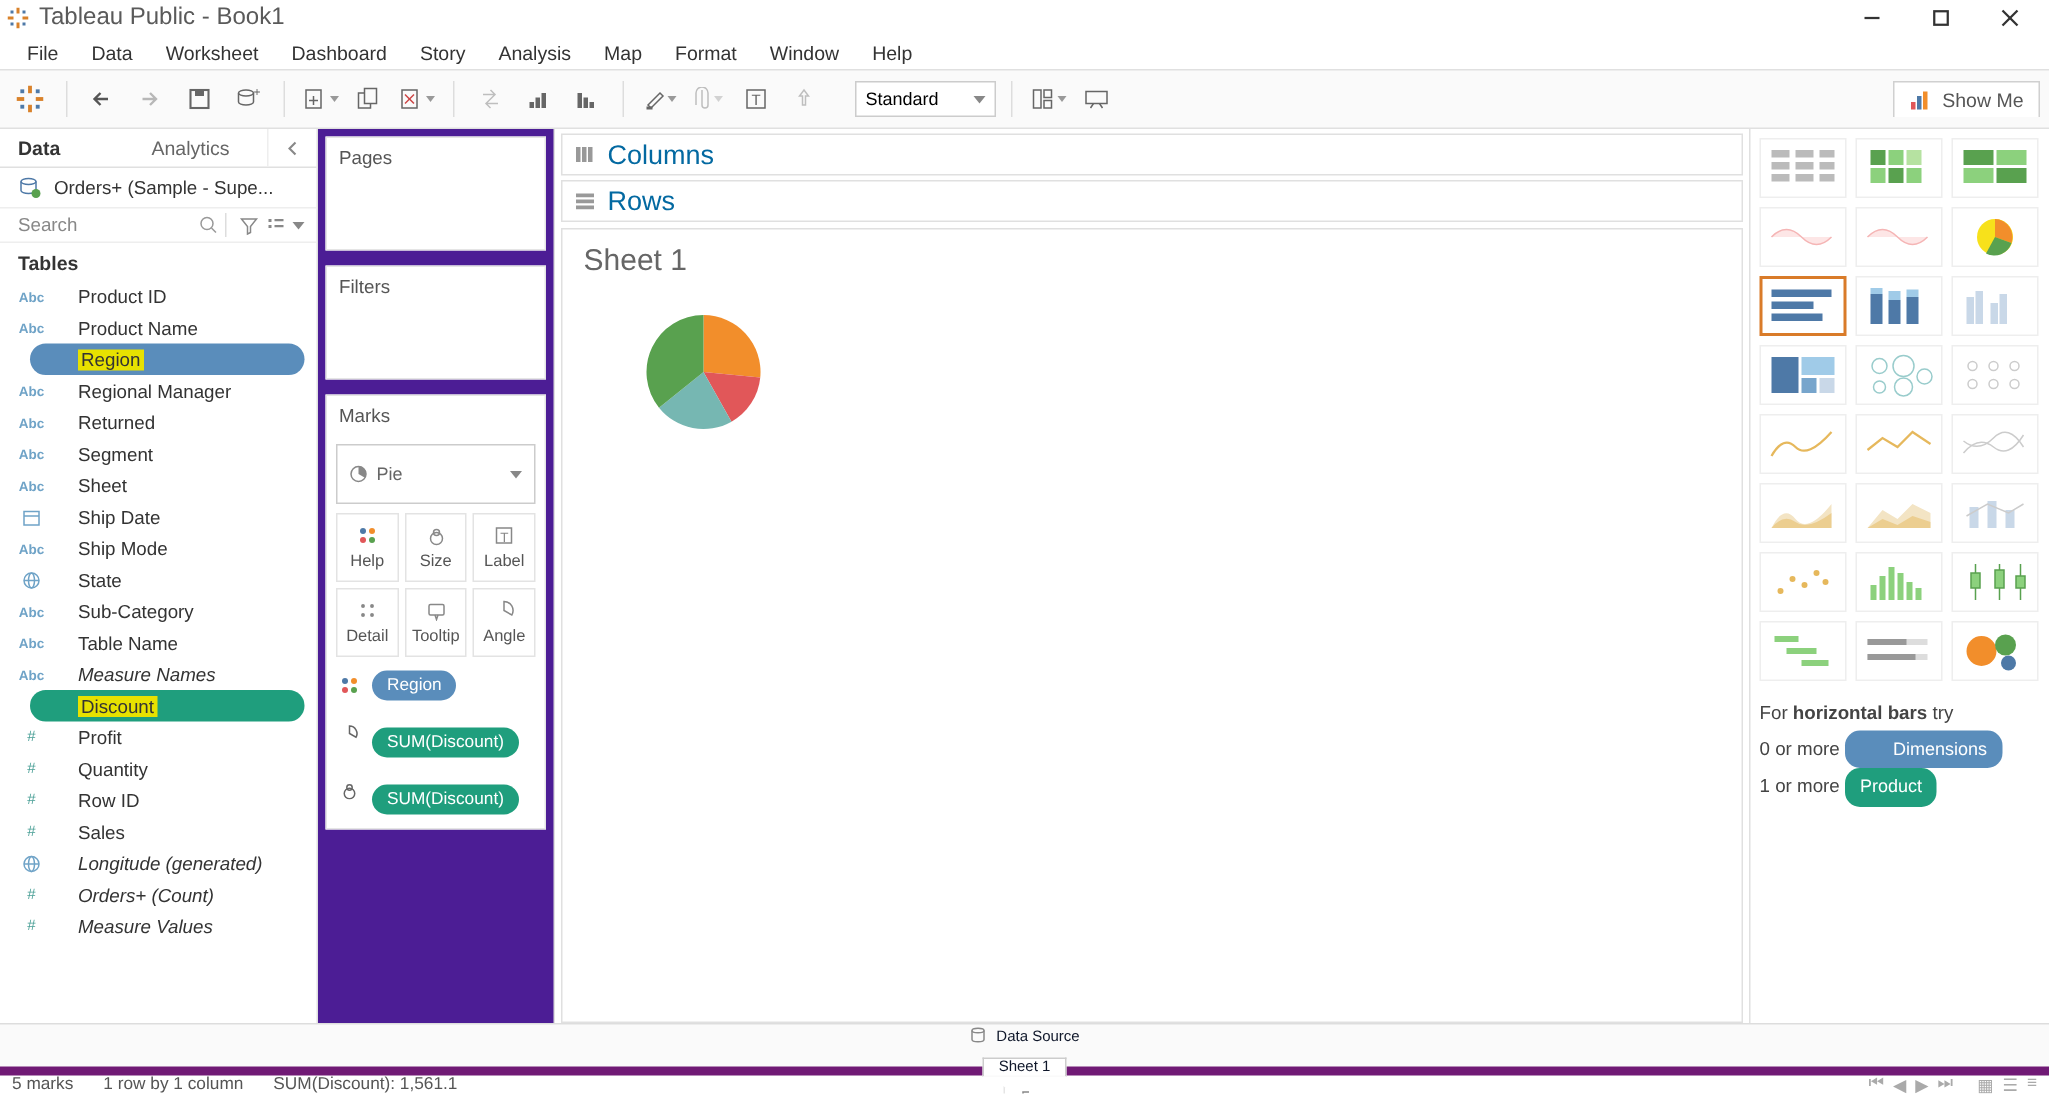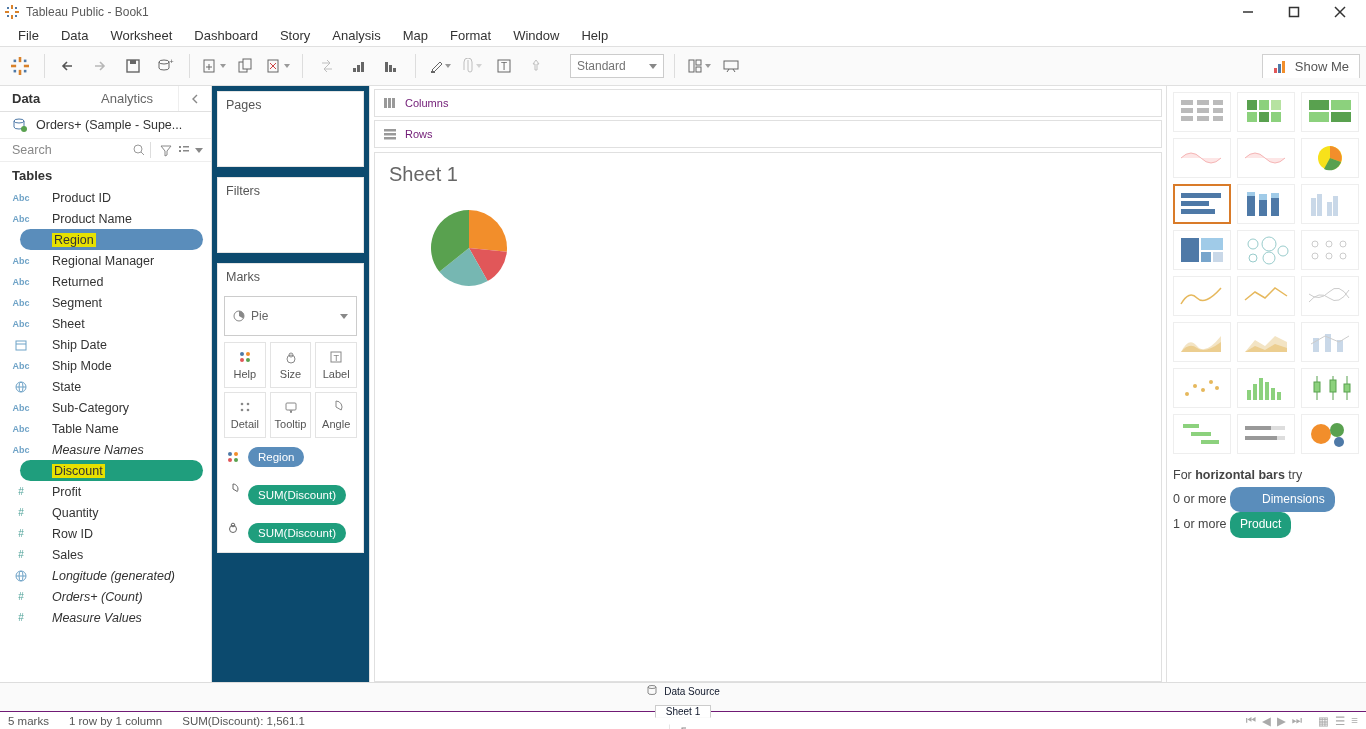--- a/index.html
+++ b/index.html
@@ -1,34 +1,34 @@
 <!DOCTYPE html>
 <html><head>
 <meta charset="utf-8">
 <style>
 * { box-sizing: border-box; margin: 0; padding: 0; font-family: "Segoe UI", Arial, sans-serif; }
 body { width: 1366px; height: 729px; background: #fff; overflow: hidden; font-size: 12px; color: #333; }
 
 
 .titlebar { height: 24px; padding: 0 4px; display: flex; align-items: center; justify-content: space-between; }
-.titlebar-left { display: flex; align-items: center; gap: 6px; font-size: 12px; color: #5a5a5a; }
+.titlebar-left { display: flex; align-items: center; gap: 6px; font-size: 16px; color: #5a5a5a; }
 .titlebar-right { display: flex; align-items: center; gap: 18px; padding-right: 8px; }
 .win-btn { width: 28px; height: 20px; display: flex; align-items: center; justify-content: center; }
 .tableau-logo { width: 16px; height: 16px; display: flex; align-items: center; justify-content: center; color: #1f77b4; }
 
 
 .menubar { height: 22px; display: flex; align-items: center; padding: 0 8px; gap: 2px; border-bottom: 0; font-size: 13px; }
 .menubar span { padding: 2px 10px; }
 
 
 .toolbar { height: 40px; display: flex; align-items: center; border-top: 1px solid #e0e0e0; border-bottom: 1px solid #e0e0e0; background: #fafafa; padding: 0 6px; gap: 4px; }
 .toolbar .sep { width: 1px; height: 24px; background: #ddd; margin: 0 6px; }
 .tool-btn { width: 28px; height: 28px; display: flex; align-items: center; justify-content: center; border-radius: 2px; color: #666; }
 .tool-btn.sm-caret::after { content:""; width:0; height:0; border-left:3px solid transparent; border-right:3px solid transparent; border-top:4px solid #999; margin-left:2px; }
-.fit-select { height: 24px; width: 94px; border: 1px solid #ccc; background: #fff; display: flex; align-items: center; padding: 0 6px; color: #737373; font-size: 12px; justify-content: space-between; }
+.fit-select { height: 24px; width: 94px; border: 1px solid #ccc; background: #fff; display: flex; align-items: center; padding: 0 6px; color: #000000; font-size: 12px; justify-content: space-between; }
 .caret-down { width:0; height:0; border-left:4px solid transparent; border-right:4px solid transparent; border-top:5px solid #888; }
 .showme-tab { margin-left: auto; display: flex; align-items: center; gap: 6px; padding: 4px 10px; border: 1px solid #d0d0d0; border-bottom: none; background: #fff; font-size: 13px; color: #555; }
 
 
 .main { display: flex; height: calc(729px - 24px - 22px - 40px - 29px - 18px); }
 .left-pane { width: 212px; border-right: 1px solid #e0e0e0; display: flex; flex-direction: column; }
 .left-tabs { display: flex; height: 26px; border-bottom: 1px solid #e0e0e0; }
 .left-tab { flex: 1; display: flex; align-items: center; padding: 0 12px; font-size: 13px; color: #666; }
 .left-tab.active { font-weight: 600; color: #333; }
 .left-tab.collapse { flex: 0 0 24px; justify-content: center; border-left: 1px solid #eee; }
@@ -44,38 +44,38 @@
 .field .icon { width: 18px; display: flex; justify-content: center; font-size: 10px; color: #6fa3c7; }
 .field .icon.hash { color: #4da198; }
 .field .icon.globe { color: #6fa3c7; }
 .field.dim-sel { background: #5a8dbb; color: #fff; border-radius: 11px; margin: 0 8px 0 20px; padding: 0 12px 0 0; }
 .field.dim-sel .label { background: transparent; color:#fff; }
 .field.mea-sel { background: #1f9e7d; color: #fff; border-radius: 11px; margin: 0 8px 0 20px; padding: 0 12px 0 0; }
 .field.dim-sel .yellowbg, .field.mea-sel .yellowbg { background: #e7e100; color: #333; padding: 0 2px; }
 .italic { font-style: italic; }
 
 
-.shelf-col { width: 158px; border-right: 1px solid #e0e0e0; display: flex; flex-direction: column; padding-top: 0; background: #0c4a6e; }
+.shelf-col { width: 158px; border-right: 1px solid #e0e0e0; display: flex; flex-direction: column; padding-top: 0; background: #4c1d95; }
 .shelf-card { background: #fff; border: 1px solid #e5e5e5; margin: 5px; }
 .shelf-title { padding: 6px 8px; font-size: 12.5px; color: #555; }
 .shelf-body { min-height: 48px; }
 .marks-card { background: #fff; border: 1px solid #e5e5e5; margin: 5px; }
 .marktype { border: 1px solid #ccc; height: 40px; margin: 6px; display: flex; align-items: center; padding: 0 8px; justify-content: space-between; color: #666; font-size: 12px; }
 .mark-btns { display: flex; gap: 4px; margin: 0 6px; }
 .mark-btn { flex: 1; border: 1px solid #e3e3e3; height: 46px; display: flex; flex-direction: column; align-items: center; justify-content: center; gap: 4px; font-size: 11px; color: #555; }
 .mark-btn .ic { font-size: 14px; color: #888; }
 .pill { height: 20px; border-radius: 10px; display: flex; align-items: center; padding: 0 10px; margin: 3px 6px; font-size: 11.5px; color: #fff; gap: 6px; }
 .pill.dim { background: #5a8dbb; }
 .pill.mea { background: #1f9e7d; margin-top: 15px; }
 .pill-row { display: flex; align-items: center; }
 .pill-row .pill-icon-outer { width: 18px; display:flex; justify-content:center; margin-left:6px;}
 
 
 .ws-area { flex: 1; display: flex; flex-direction: column; }
-.colrow-shelf { height: 28px; border: 1px solid #e0e0e0; margin: 3px 4px 0 4px; display: flex; align-items: center; gap: 8px; padding: 0 8px; background: #fff; font-size: 11px; color: #701a75; }
+.colrow-shelf { height: 28px; border: 1px solid #e0e0e0; margin: 3px 4px 0 4px; display: flex; align-items: center; gap: 8px; padding: 0 8px; background: #fff; font-size: 18px; color: #0369a1; }
 .ws-canvas { flex: 1; border: 1px solid #e0e0e0; margin: 4px 4px 0 4px; padding: 10px 14px; background: #fff; position: relative; }
 .sheet-title { font-size: 20px; color: #666; font-weight: 400; }
 .pie-wrap { margin-top: 22px; margin-left: 40px; }
 
 
 .showme-panel { width: 200px; border-left: 1px solid #e0e0e0; background: #fff; padding: 6px; display: flex; flex-direction: column; }
 .showme-grid { display: grid; grid-template-columns: repeat(3, 58px); gap: 6px; }
 .showme-cell { width: 58px; height: 40px; border: 1px solid #eee; display: flex; align-items: center; justify-content: center; }
 .showme-cell.hl { border: 2px solid #d97b29; }
 .showme-msg { margin-top: 10px; font-size: 12.5px; color: #444; line-height: 1.8; }
@@ -83,21 +83,21 @@
 .tag-dim { background: #5a8dbb; padding-left: 32px; }
 .tag-mea { background: #1f9e7d; }
 
 
 .bottom-tabs { height: 29px; border-top: 1px solid #ddd; display: flex; align-items: center; padding: 0 6px; gap: 6px; background: #fafafa; font-size: 10px; color: #0f172a; flex-direction: column; }
 .btab { height: 23px; display: flex; align-items: center; padding: 0 10px; border: 1px solid transparent; }
 .btab.active { border: 1px solid #ccc; border-bottom: 1px solid #fafafa; background: #fff; }
 .btab.icon { width: 28px; justify-content: center; border-left: 1px solid #e5e5e5; height: 100%; }
 
 
-.statusbar { height: 18px; border-top: 1px solid #701a75; display: flex; align-items: center; padding: 0 8px; gap: 20px; font-size: 11.5px; color: #555; justify-content: space-between; }
+.statusbar { height: 18px; border-top: 6px solid #701a75; display: flex; align-items: center; padding: 0 8px; gap: 20px; font-size: 11.5px; color: #555; justify-content: space-between; }
 .status-left { display: flex; gap: 20px; }
 .status-right { display: flex; gap: 6px; color: #aaa; }
 
 svg { display: block; }
 </style>
 </head>
 <body>
 
 <div class="titlebar">
   <div class="titlebar-left">

